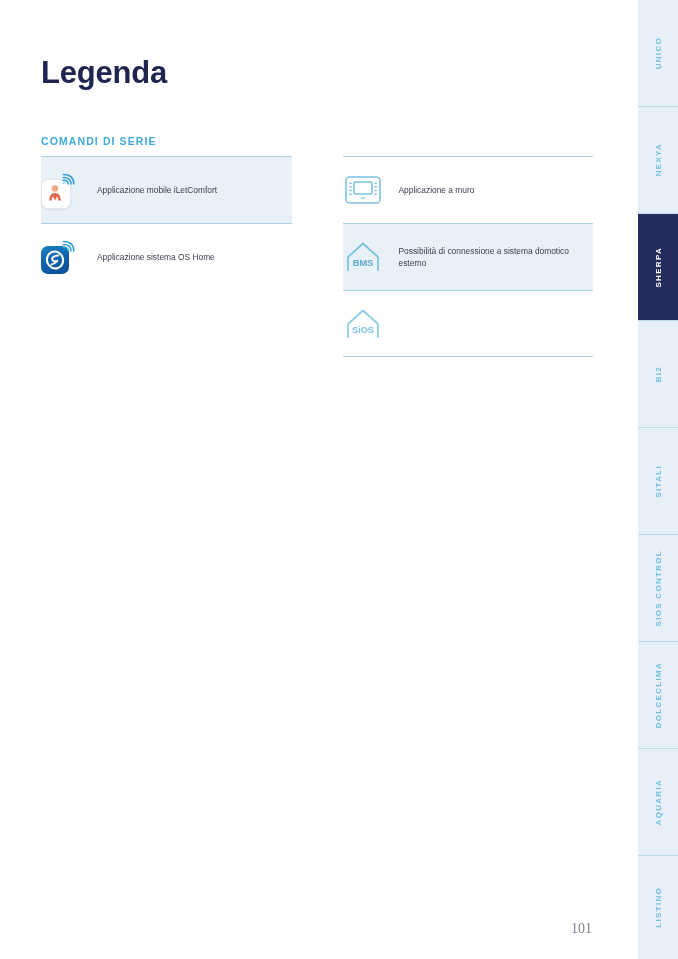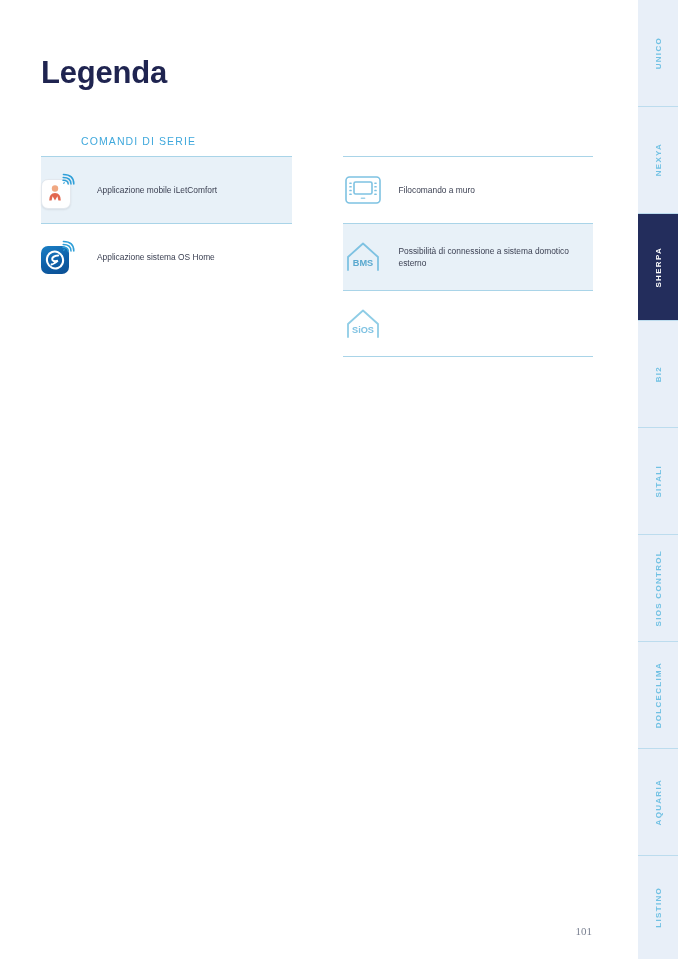--- a/index.html
+++ b/index.html
@@ -26,24 +26,23 @@
     font-size:31px;
     font-weight:bold;
     color:#1f2450;
     letter-spacing:-0.2px;
   }
 
   .section-title{
     position:absolute;
     left:41px;top:135px;
     font-size:10.5px;
-    font-weight:normal;
+    font-weight:bold;
     color:#3fa8dc;
     letter-spacing:1.1px;
-    margin-left:40px;
   }
 
   .columns{
     position:absolute;
     left:41px;top:156px;
     width:552px;
     display:flex;
     gap:51px;
   }
   .col{width:260px;}
@@ -121,21 +120,21 @@
     letter-spacing:1.3px;
     color:#6fc0e3;
     white-space:nowrap;
   }
   .rail-tab.active{background:#232d5c;}
   .rail-tab.active span{color:#ffffff;}
 
   .page-number{
     position:absolute;
     right:46px;bottom:22px;
-    font-size:11px;
+    font-size:14px;
     color:#7b8292;
     font-family:"Liberation Serif", serif;
   }
 </style>
 </head>
 <body>
 
 <div class="page">
 
   <div class="content">
@@ -202,21 +201,21 @@
                 <rect x="6.2" y="15.8" width="2.6" height="1.5" rx="0.6"></rect>
                 <rect x="6.2" y="19.5" width="2.6" height="1.5" rx="0.6"></rect>
                 <rect x="31.2" y="8.4" width="2.6" height="1.5" rx="0.6"></rect>
                 <rect x="31.2" y="12.1" width="2.6" height="1.5" rx="0.6"></rect>
                 <rect x="31.2" y="15.8" width="2.6" height="1.5" rx="0.6"></rect>
                 <rect x="31.2" y="19.5" width="2.6" height="1.5" rx="0.6"></rect>
                 <rect x="17.6" y="23.4" width="4.8" height="1.6" rx="0.8" opacity="0.75"></rect>
               </g>
             </svg>
           </div>
-          <div class="row-label">Filocomando a muro</div>
+          <div class="row-label">Applicazione a muro</div>
         </div>
 
         <div class="legend-row shaded">
           <div class="row-icon">
             <svg width="40" height="38" viewBox="0 0 40 38">
               <path d="M5 19 L20 5.5 L35 19 M5 19 L5 32 M35 19 L35 32" fill="none" stroke="#7ec2e2" stroke-width="1.8" stroke-linecap="round" stroke-linejoin="round"></path>
               <text x="20" y="28" text-anchor="middle" font-family="Liberation Sans, sans-serif" font-size="9.2" font-weight="bold" fill="#5aa9cf">BMS</text>
             </svg>
           </div>
           <div class="row-label">Possibilità di connessione a sistema domotico esterno</div>

